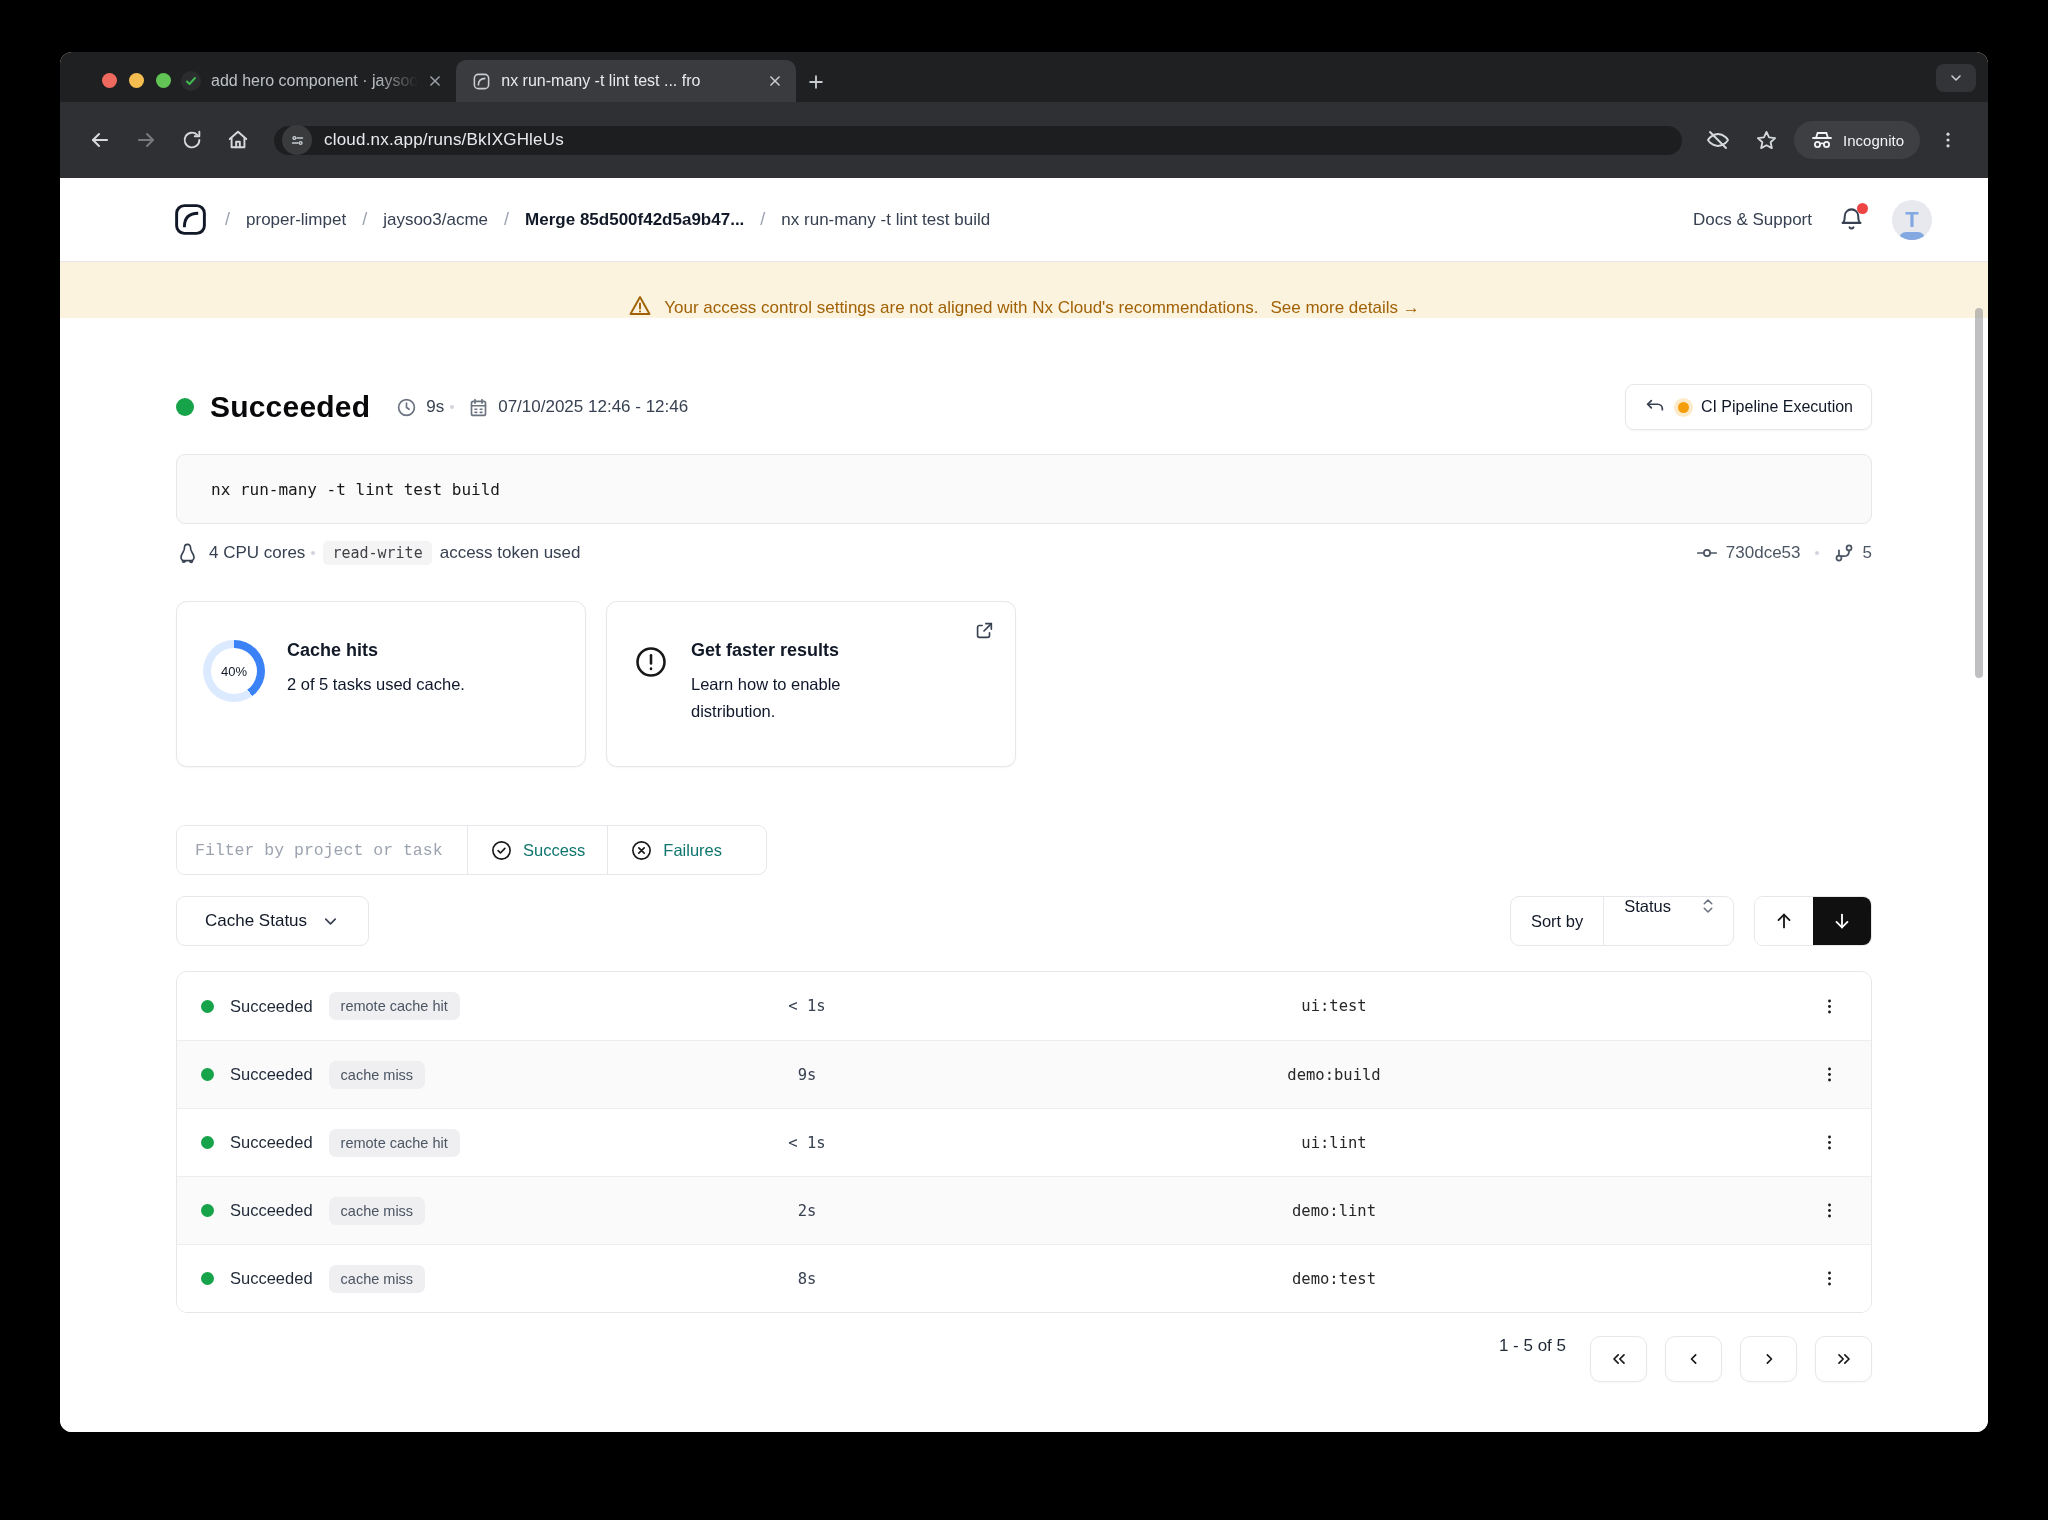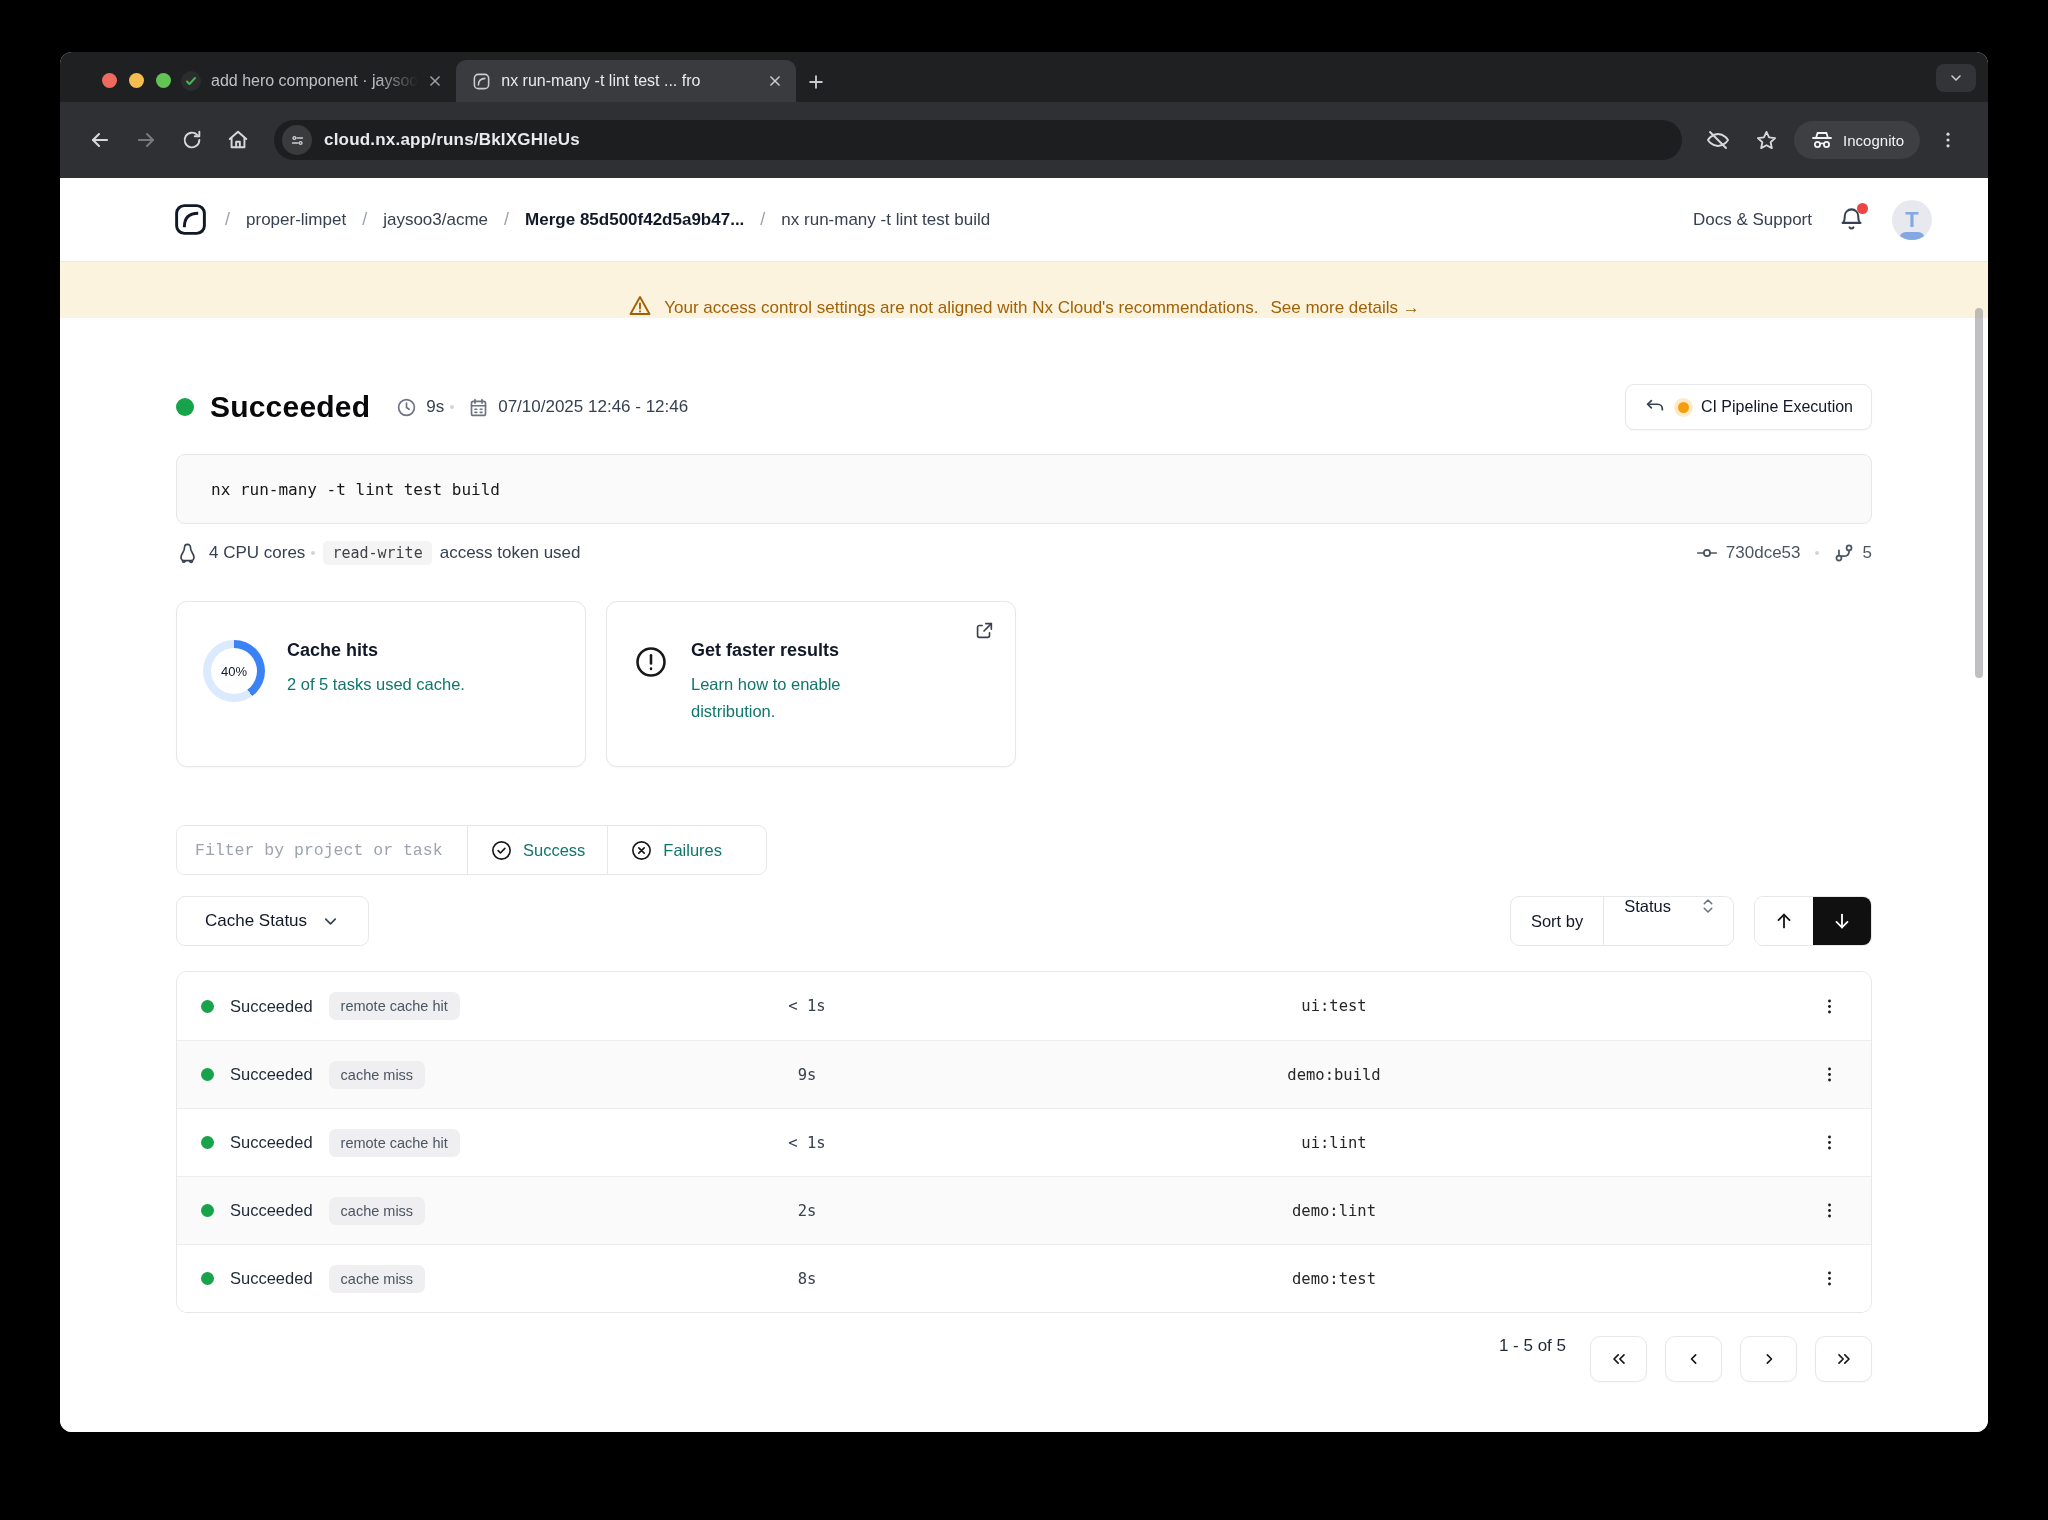--- a/index.html
+++ b/index.html
@@ -16,21 +16,21 @@
   .tab.active { background:#3a3b3e; border-radius:10px 10px 0 0; color:#e8eaed; width:340px; }
   .tab .title { white-space:nowrap; overflow:hidden; flex:1; -webkit-mask-image:linear-gradient(90deg,#000 80%,transparent); mask-image:linear-gradient(90deg,#000 80%,transparent); }
   .tab svg.close { flex:none; }
   .favicon-check { width:20px; height:20px; border-radius:50%; background:#2b2c2e; display:flex; align-items:center; justify-content:center; flex:none; }
   .newtab { margin:0 0 10px 10px; }
   .tabsearch { position:absolute; right:12px; top:12px; width:40px; height:28px; border-radius:8px; background:#323437; display:flex; align-items:center; justify-content:center; }
 
   .toolbar { height:76px; background:#2f3033; display:flex; align-items:center; padding:0 20px; gap:6px; }
   .navbtn { width:40px; height:40px; border-radius:50%; display:flex; align-items:center; justify-content:center; color:#d6d9dc; flex:none; }
   .navbtn.dim { color:#77797d; }
-  .urlpill { height:40px; background:#1d1e20; border-radius:20px; flex:1; margin:0 10px; display:flex; align-items:center; padding:0 8px; gap:12px; max-width:1420px;font-weight:bold; }
+  .urlpill { height:29px; background:#1d1e20; border-radius:20px; flex:1; margin:0 10px; display:flex; align-items:center; padding:0 8px; gap:12px; max-width:1420px; }
   .siteinfo { width:30px; height:30px; border-radius:50%; background:#3a3b3d; display:flex; align-items:center; justify-content:center; color:#c9cdd1; flex:none; }
   .urltext { color:#e8eaed; font-size:17px; letter-spacing:.2px; }
   .tool-right { display:flex; align-items:center; gap:8px; margin-left:auto; }
   .incog { height:38px; background:#3d3f42; border-radius:19px; color:#f1f3f4; font-size:15px; display:flex; align-items:center; gap:9px; padding:0 16px; }
 
   
   .page { position:relative; height:1254px; background:#fff; color:#111827; }
   .apphead { height:84px; border-bottom:1px solid #e5e7eb; display:flex; align-items:center; padding:0 56px 0 112px; }
   .crumbs { display:flex; align-items:center; gap:16px; font-size:17px; color:#374151; }
   .crumbs .sep { color:#9ca3af; font-size:18px; }
@@ -61,21 +61,21 @@
   .metarow { margin-top:17px; display:flex; align-items:center; color:#374151; font-size:17px; }
   .token-badge { font-family:"DejaVu Sans Mono", monospace; font-size:15px; background:#f4f4f5; border-radius:5px; padding:3px 9px; color:#3f3f46; margin:0 8px 0 2px; }
   .meta-right { margin-left:auto; display:flex; align-items:center; gap:8px; color:#4b5563; }
 
   .cards { margin-top:36px; display:flex; gap:20px; }
   .card { width:410px; height:166px; border:1px solid #e5e7eb; border-radius:11px; background:#fff; box-shadow:0 1px 2px rgba(0,0,0,.04); position:relative; display:flex; align-items:flex-start; padding:38px 26px 0 26px; gap:22px; }
   .donut { width:62px; height:62px; border-radius:50%; background:conic-gradient(#3b82f6 0 144deg,#dbeafe 144deg 360deg); position:relative; flex:none; }
   .donut::after { content:""; position:absolute; inset:8px; background:#fff; border-radius:50%; }
   .donut span { position:absolute; inset:0; display:flex; align-items:center; justify-content:center; font-size:13px; color:#111827; z-index:1; }
   .cardtitle { font-size:18px; font-weight:600; color:#111827; margin-bottom:10px; }
-  .cardsub { font-size:16.5px; color:#0f766e; line-height:1.65; }
+  .cardsub { font-size:16.5px; color:#0f172a; line-height:1.65; }
   .alerticon { width:36px; height:36px; flex:none; color:#18181b; margin-top:4px; }
   .extlink { position:absolute; right:20px; top:18px; color:#374151; }
 
   .filtergroup { margin-top:58px; display:flex; height:50px; width:591px; border:1px solid #e5e7eb; border-radius:9px; background:#fff; overflow:hidden; }
   .filtergroup input { width:290px; border:0; outline:0; padding:0 18px; font-size:16.5px; color:#111827; font-family:Liberation Mono, monospace; }
   .filtergroup input::placeholder { color:#9ca3af; }
   .fbtn { display:flex; align-items:center; gap:10px; padding:0 22px; font-size:16.5px; color:#0f766e; border-left:1px solid #e5e7eb; background:#fff; }
 
   .controlsrow { margin-top:21px; display:flex; align-items:center; }
   .cachestatus { height:50px; border:1px solid #e5e7eb; border-radius:9px; background:#fff; display:flex; align-items:center; gap:14px; padding:0 28px; font-size:17px; color:#111827; }

